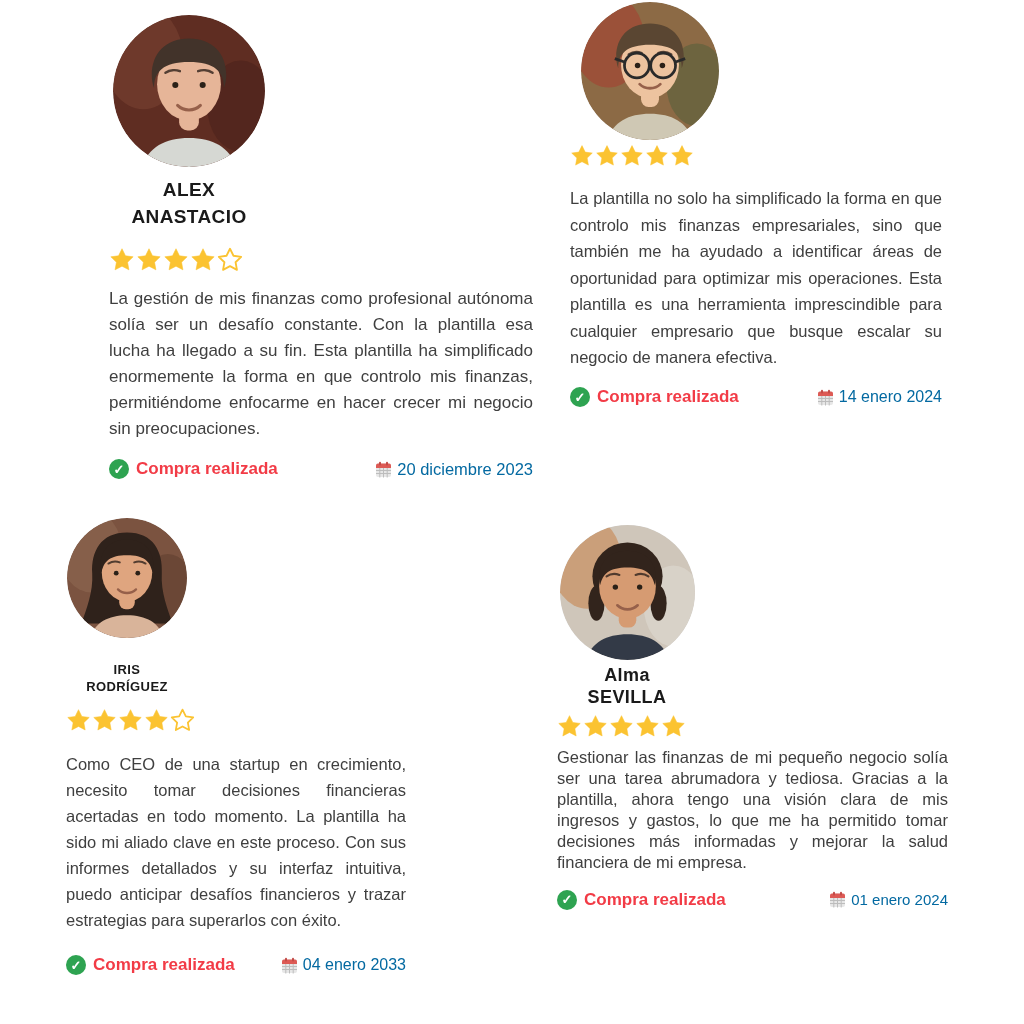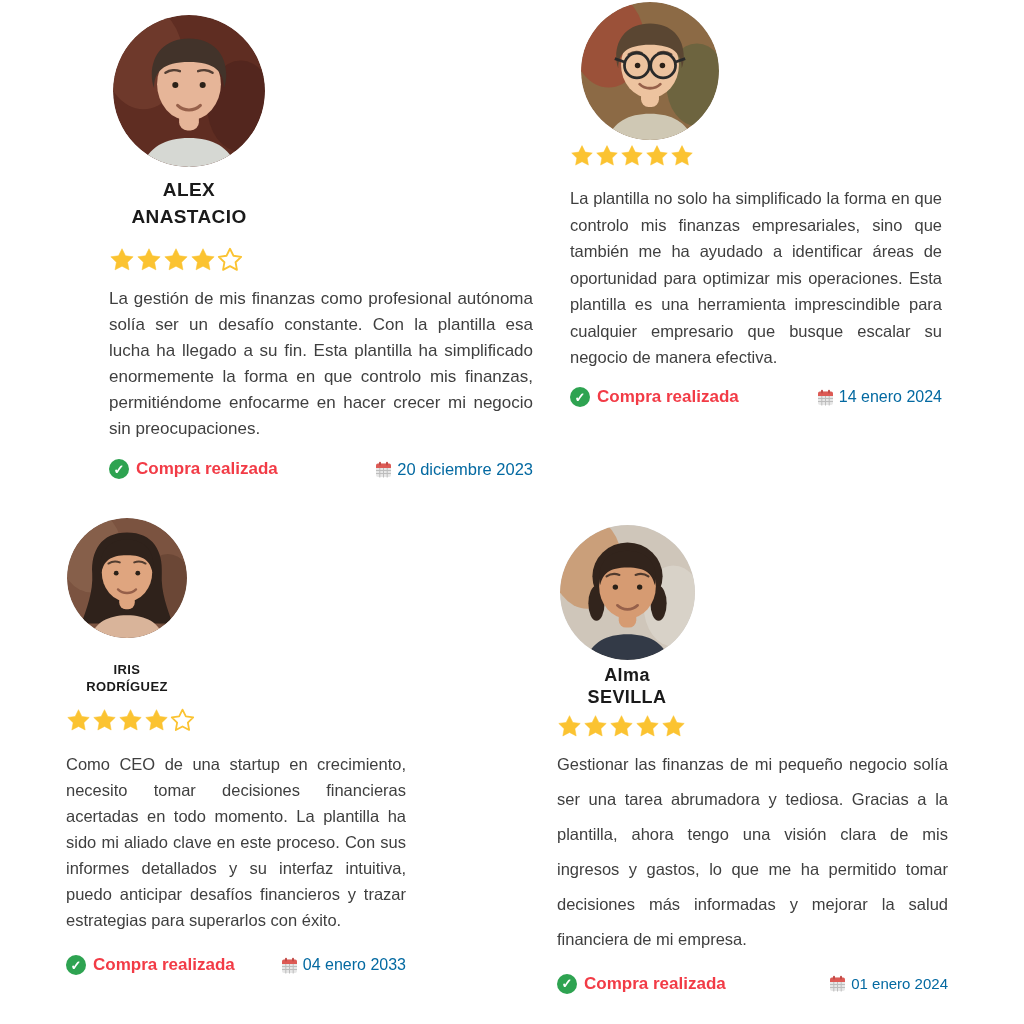--- a/index.html
+++ b/index.html
@@ -60,21 +60,21 @@
   .card-3 .badge{font-size:17px;}
   .card-3 .date{font-size:16px;}
 
   
   .card-4{left:557px;top:525px;width:391px;}
   .card-4 .header{width:140px;}
   .card-4 .avatar{width:135px;height:135px;}
   .card-4 .name{margin-top:4px;font-size:18px;line-height:22px;}
   .card-4 .stars{margin-top:6px;}
   .card-4 .stars svg{width:25px;height:25px;}
-  .card-4 .review-text{margin-top:8px;font-size:16.5px;line-height:35px;}
+  .card-4 .review-text{margin-top:8px;font-size:16.5px;line-height:21px;}
   .card-4 .footer{margin-top:12px;}
   .card-4 .badge{font-size:17px;}
   .card-4 .date{font-size:15px;}
   .card-4 .name .line1{text-transform:none;}
 </style>
 </head>
 <body>
 
 <div class="canvas">
 

